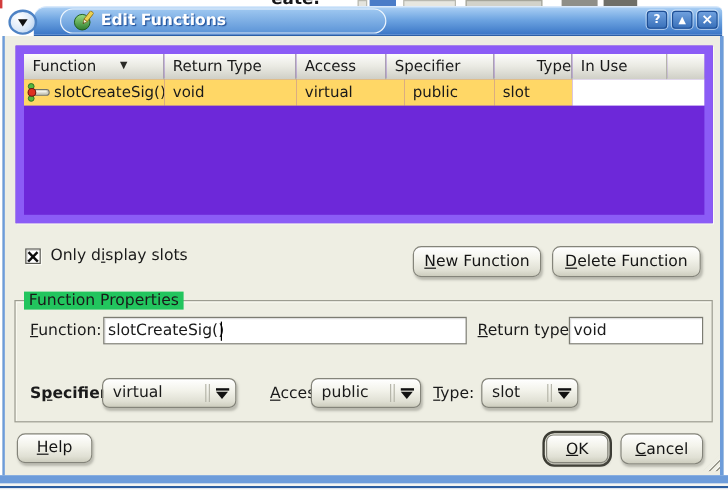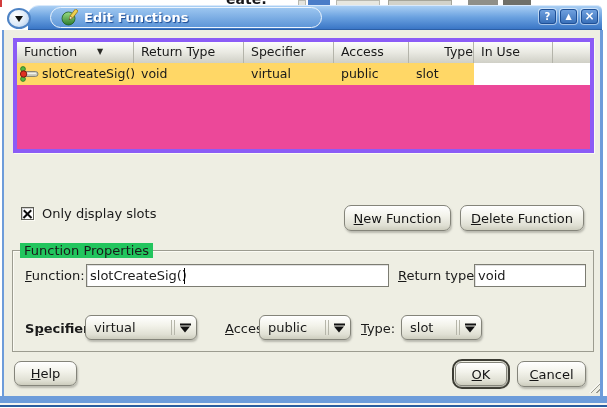--- a/index.html
+++ b/index.html
@@ -43,22 +43,22 @@
 
   .dlg-body { position:absolute; left:2px; top:30px; width:601px; height:366px; background:#eeeee3; }
   .edge-l { position:absolute; left:2px; top:30px; width:2px; height:366px; background:#6d9cda; }
   .edge-r { position:absolute; left:600px; top:30px; width:3px; height:366px; background:#6d9cda; }
   .band-blue { position:absolute; left:0; top:396px; width:607px; height:7px; background:#6d9cda; }
   .band-w1 { position:absolute; left:0; top:403px; width:607px; height:2px; background:#f4f4f0; }
   .band-dark { position:absolute; left:0; top:405px; width:607px; height:2px; background:#2a5c9e; }
   .band-w2 { position:absolute; left:0; top:407px; width:607px; height:1px; background:#ffffff; }
 
   
-  .lv { position:absolute; left:13px; top:38px; width:581px; height:115px; background:#ec4899;
-    border:4px solid #8b5cf6; box-shadow:1px 1px 0 #fbfbf4; }
+  .lv { position:absolute; left:13px; top:38px; width:581px; height:148px; background:#6d28d9;
+    border:7px solid #8b5cf6; box-shadow:1px 1px 0 #fbfbf4; }
   .lv-head { display:flex; height:21px; border-bottom:1px solid #9a9a90;
     background:linear-gradient(180deg,#ffffff 0%,#ececе6 45%,#cfcfc6 100%);
     background:linear-gradient(180deg,#ffffff 0%,#ececе6 45%,#cfcfc6 100%); }
   .hc { position:relative; height:21px; line-height:20px; padding-left:7px; border-right:1px solid #b4b4aa;
     background:linear-gradient(180deg,#fdfdfb 0%,#e9e9e2 50%,#cfcfc6 100%);
     white-space:nowrap; overflow:hidden; font-size:12.5px; }
   .hc0{width:117px;} .hc1{width:110px;} .hc2{width:90px;} .hc3{width:75px;} .hc4{width:65px;text-align:right;} .hc5{width:79px;} .hc6{width:45px; border-right:none; flex:1;}
   .sort-arrow { position:absolute; left:80px; top:6px; font-size:8px; color:#2a2a26; line-height:8px; }
   .lv-row { display:flex; height:22px; }
   .rc { height:22px; line-height:22px; padding-left:7px; background:#ffd766; white-space:nowrap; overflow:hidden; font-size:12.5px; }
@@ -172,22 +172,22 @@
   <div class="band-dark"></div>
   <div class="band-w2"></div>
 
   <div class="lv">
     <div class="lv-head">
       <div class="hc hc0">
         <span>Function</span>
         <span class="sort-arrow">▼</span>
       </div>
       <div class="hc hc1">Return Type</div>
+      <div class="hc hc3">Access</div>
       <div class="hc hc2">Specifier</div>
-      <div class="hc hc3">Access</div>
       <div class="hc hc4">Type</div>
       <div class="hc hc5">In Use</div>
       <div class="hc hc6"></div>
     </div>
     <div class="lv-row">
       <div class="rc rc0">
         <svg class="slot-icon" viewBox="0 0 21 16">
           <circle cx="4" cy="3" r="2.4" fill="#54b83e" stroke="#2c6e22" stroke-width="0.8"></circle>
           <circle cx="4" cy="13" r="2.4" fill="#54b83e" stroke="#2c6e22" stroke-width="0.8"></circle>
           <rect x="5" y="5.6" width="14" height="4.8" rx="2.4" fill="#cfcfc0" stroke="#73736a" stroke-width="0.9"></rect>

